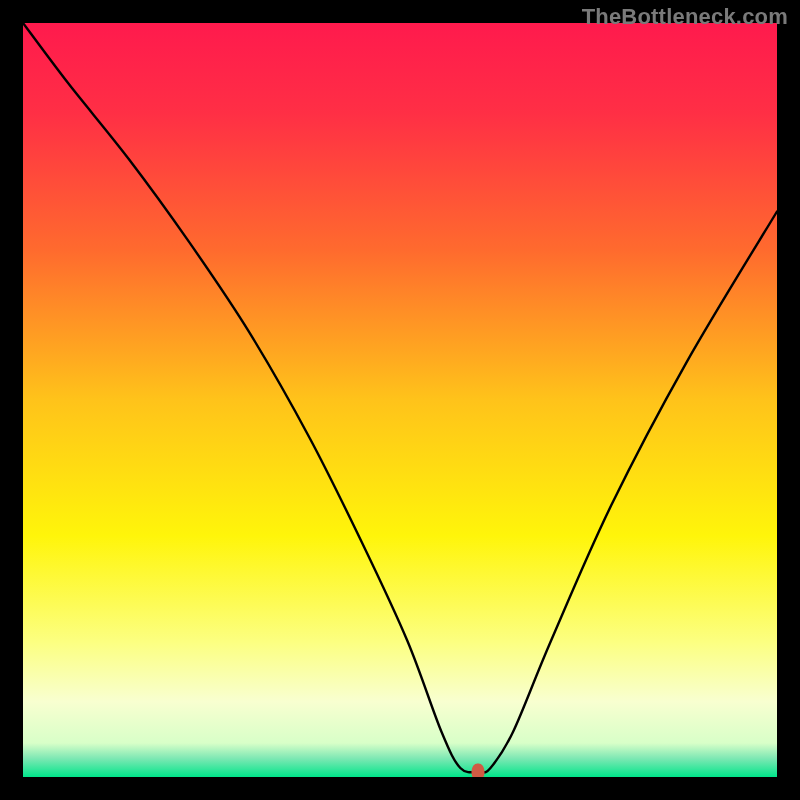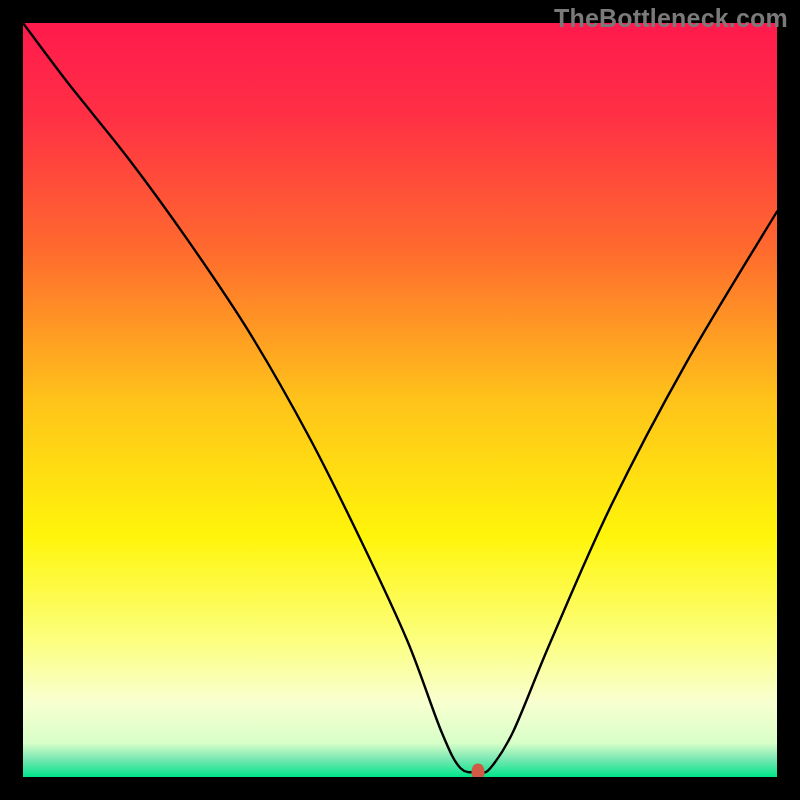--- a/index.html
+++ b/index.html
@@ -14,21 +14,21 @@
   .frame {
     position: absolute;
     inset: 0;
     background: #000;
   }
   .watermark {
     position: absolute;
     top: 4px;
     right: 12px;
     color: #7a7a7a;
-    font-size: 25px;
+    font-size: 22px;
     font-weight: 600;
     letter-spacing: 0.2px;
     z-index: 20;
   }
   .plot-area {
     position: absolute;
     left: 23px;
     top: 23px;
     width: 754px;
     height: 754px;

